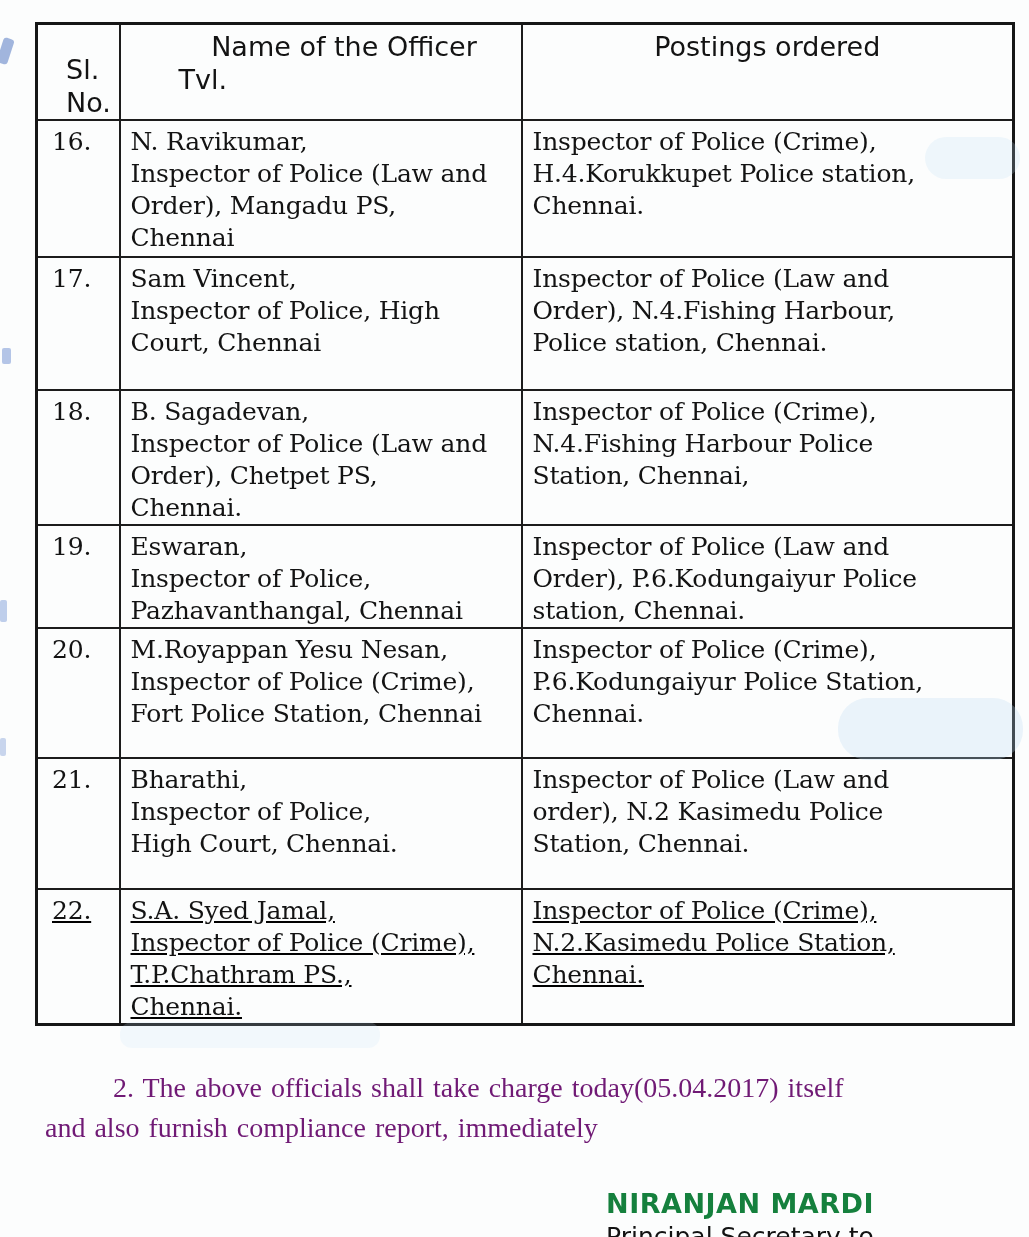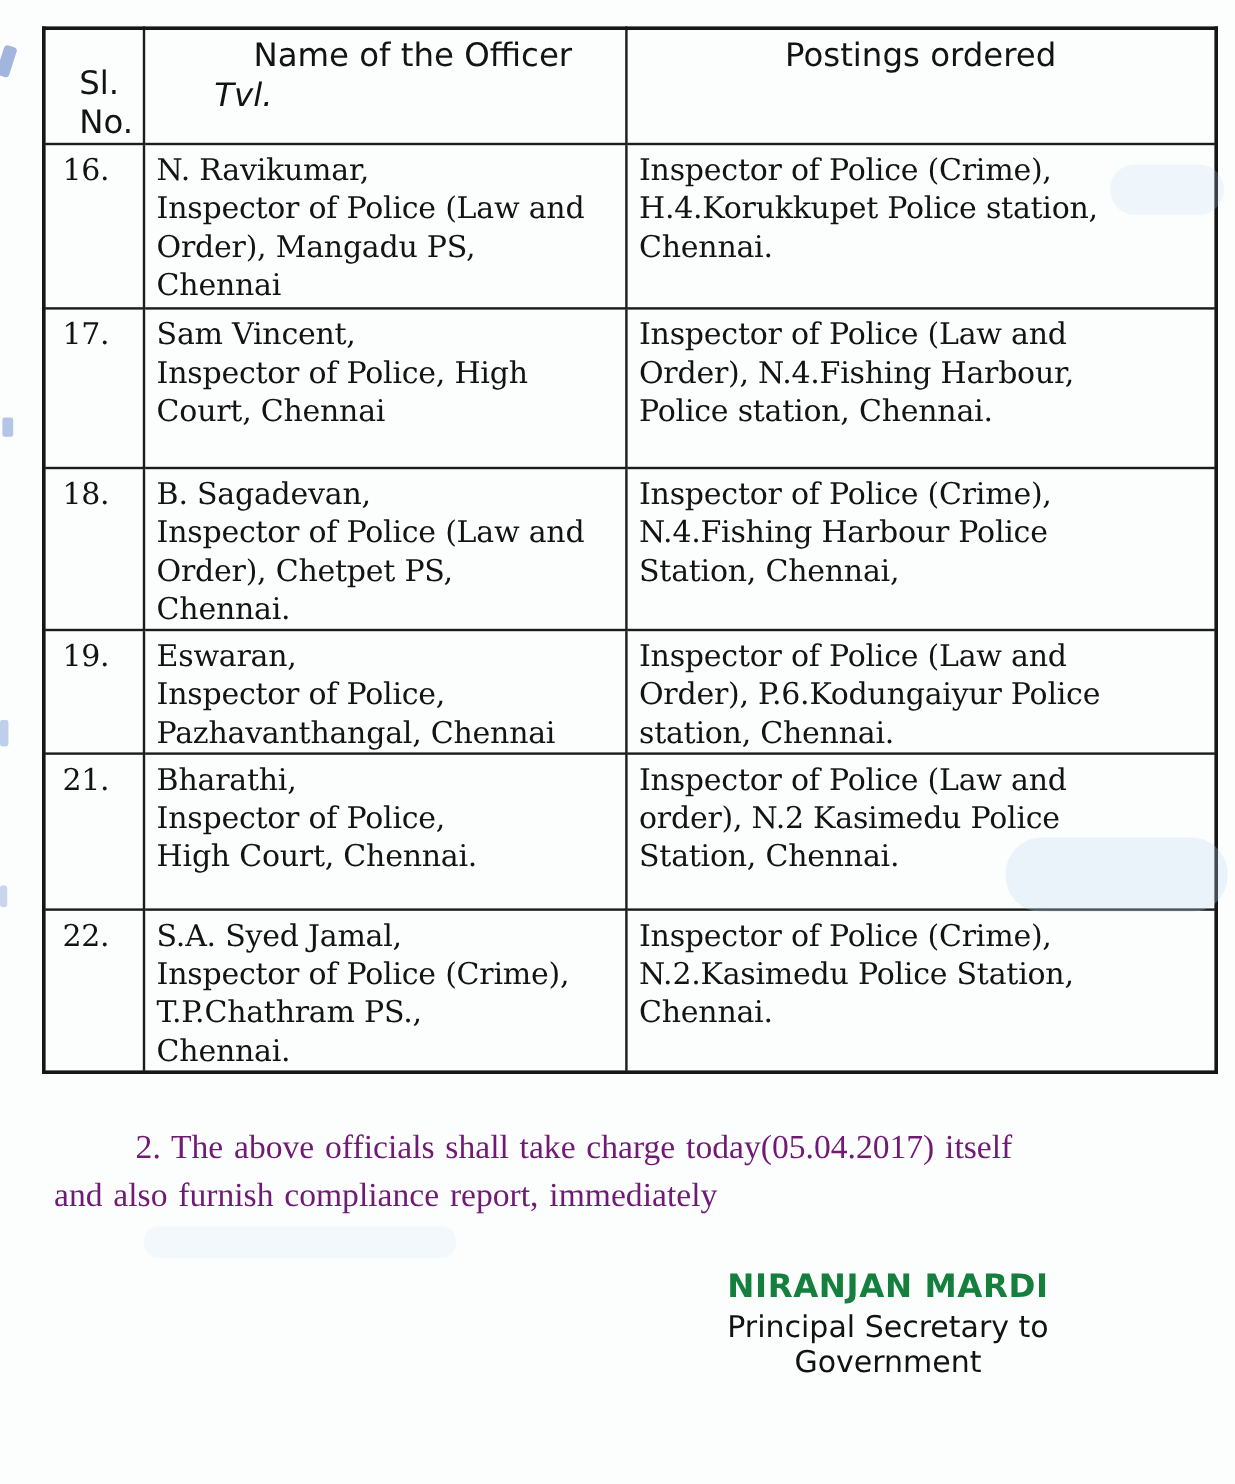--- a/index.html
+++ b/index.html
@@ -35,21 +35,21 @@
     font-size:27px;
     line-height:33px;
   }
   th.h-sl{
     text-align:left;
     padding:28px 0 0 28px;
     white-space:pre-line;
   }
   th.h-name{padding-top:5px;padding-left:48px;}
   th.h-name .ln1{text-align:center;}
-  th.h-name .ln2{text-align:left;padding-left:10px;font-style:italic;}
+  th.h-name .ln2{text-align:left;padding-left:10px;}
   th.h-post{text-align:center;padding-top:5px;}
 
   tbody td{
     font-family:"DejaVu Serif", serif;
     font-size:25px;
     line-height:32px;
     letter-spacing:-0.2px;
     white-space:pre-line;
     padding:5px 4px 0 10px;
   }
@@ -159,20 +159,29 @@
       <tr>
         <td class="sl">19.</td>
         <td>Eswaran,
 Inspector of Police,
 Pazhavanthangal, Chennai</td>
         <td>Inspector of Police (Law and
 Order), P.6.Kodungaiyur Police
 station, Chennai.</td>
       </tr>
       <tr>
+        <td class="sl">20.</td>
+        <td>M.Royappan Yesu Nesan,
+Inspector of Police (Crime),
+Fort Police Station, Chennai</td>
+        <td>Inspector of Police (Crime),
+P.6.Kodungaiyur Police Station,
+Chennai.</td>
+      </tr>
+      <tr>
         <td class="sl">21.</td>
         <td>Bharathi,
 Inspector of Police,
 High Court, Chennai.</td>
         <td>Inspector of Police (Law and
 order), N.2 Kasimedu Police
 Station, Chennai.</td>
       </tr>
       <tr>
         <td class="sl">22.</td>

